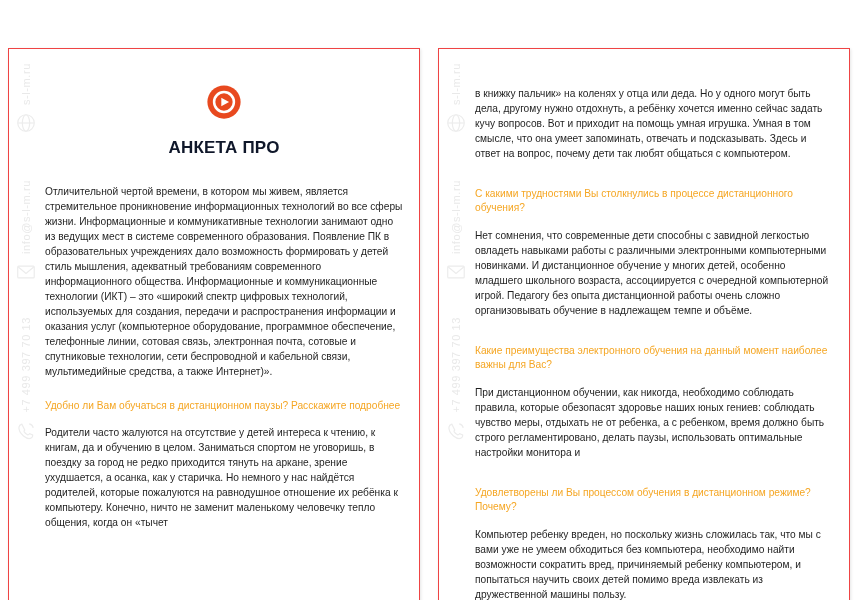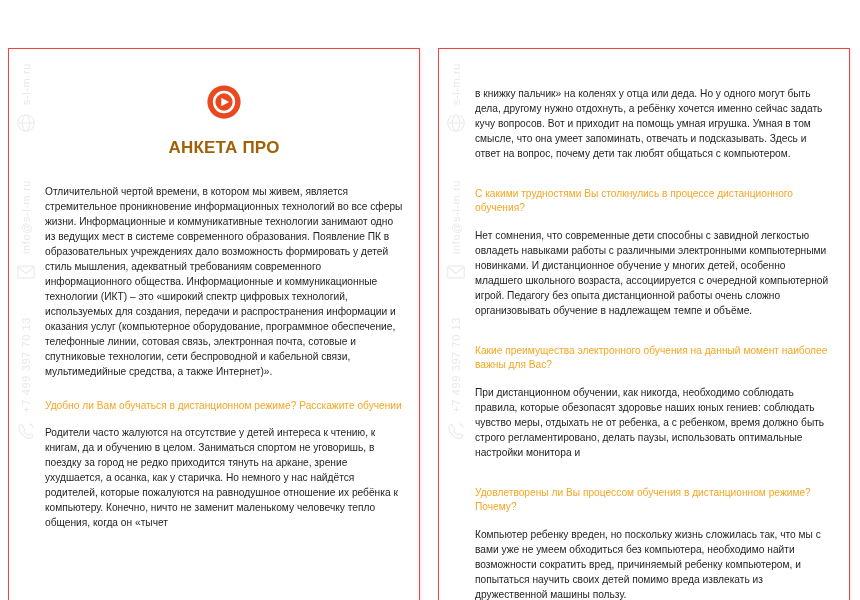--- a/index.html
+++ b/index.html
@@ -108,21 +108,21 @@
     margin: 0 auto;
     display: block;
   }
   .logo svg { width: 100%; height: 100%; display: block; }
 
   .doc-title {
     margin-top: 16px;
     font-size: 17px;
     font-weight: bold;
     line-height: 1.3;
-    color: #a16207;
+    color: #0f172a;
     letter-spacing: 0.2px;
   }
   .doc-title .l2 { display: block; }
 
   
   .blocks { margin-top: 26px; }
 
   .q {
     color: #f5a623;
     font-size: 10.2px;
@@ -217,21 +217,21 @@
           <div class="doc-title">
             <span class="l1">АНКЕТА ПРО</span>
           </div>
         </div>
 
         <div class="blocks">
           <div class="blk">
             <div class="a">Отличительной чертой времени, в котором мы живем, является стремительное проникновение информационных технологий во все сферы жизни. Информационные и коммуникативные технологии занимают одно из ведущих мест в системе современного образования. Появление ПК в образовательных учреждениях дало возможность формировать у детей стиль мышления, адекватный требованиям современного информационного общества.      Информационные и коммуникационные технологии (ИКТ) – это «широкий спектр цифровых технологий, используемых для создания, передачи и распространения информации и оказания услуг (компьютерное оборудование, программное обеспечение, телефонные линии, сотовая связь, электронная почта, сотовые и спутниковые технологии, сети беспроводной и кабельной связи, мультимедийные средства, а также Интернет)».</div>
           </div>
           <div class="blk">
-            <div class="q">Удобно ли Вам обучаться в дистанционном режиме? Расскажите обучении</div>
+            <div class="q">Удобно ли Вам обучаться в дистанционном паузы? Расскажите подробнее</div>
             <div class="a">Родители часто жалуются на отсутствие у детей интереса к чтению, к книгам, да и обучению в целом. Заниматься спортом не уговоришь, в поездку за город не редко приходится тянуть на аркане, зрение ухудшается, а осанка, как у старичка. Но немного у нас найдётся родителей, которые пожалуются на равнодушное отношение их ребёнка к компьютеру.      Конечно, ничто не заменит маленькому человечку тепло общения, когда он «тычет</div>
           </div>
         </div>
 
       </div>
 
       <div class="footer">
         <span class="f-brand">Смарт Лайн Мультимедиа</span>
         <span class="f-pages">1 из 3</span>
         <span class="f-date">18.11.2020</span>

